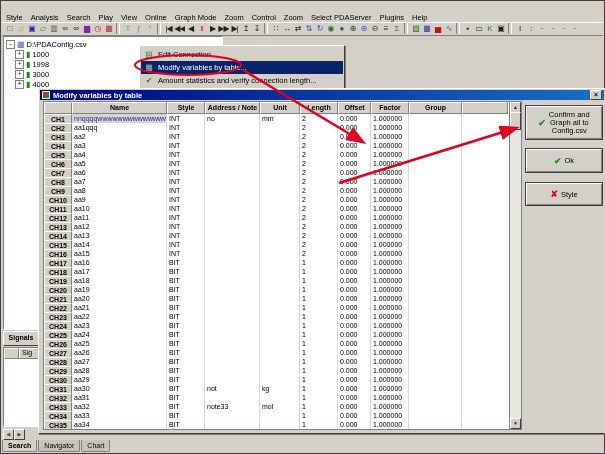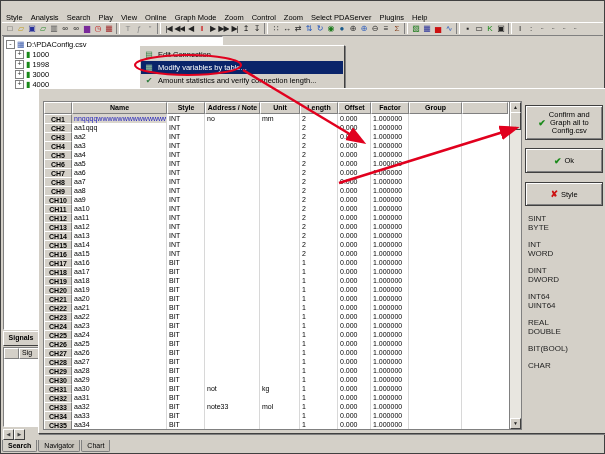--- a/index.html
+++ b/index.html
@@ -281,20 +281,25 @@
     <div class="harrow">▶</div>
   </div>
   <div class="btabs">
 
   <span class="btab active"><span>Search</span></span>
       <span class="btab"><span>Navigator</span></span>
       <span class="btab"><span>Chart</span></span>
     </div>
 
   <div class="dialog">
+    <div class="dtitle">
+      <span class="dicon"></span>
+      <span class="dtitle-text">Modify variables by table</span>
+      <span class="dclose">×</span>
+    </div>
 
     <div class="gridwrap">
       <div class="ghead">
 
       <div class="hcell"></div>
           <div class="hcell">Name</div>
           <div class="hcell">Style</div>
           <div class="hcell">Address / Note</div>
           <div class="hcell">Unit</div>
           <div class="hcell">Length</div>
@@ -744,35 +749,20 @@
     </div>
     <div class="btn ok">
       <span class="check">✔</span>
       <span>Ok</span>
     </div>
     <div class="btn cancel">
       <span class="cross">✘</span>
       <span>Style</span>
     </div>
 
-    <div class="typelist">
-
-    <div class="type">SINT</div>
-        <div class="type">BYTE</div>
-        <div class="type gap">INT</div>
-        <div class="type">WORD</div>
-        <div class="type gap">DINT</div>
-        <div class="type">DWORD</div>
-        <div class="type gap">INT64</div>
-        <div class="type">UINT64</div>
-        <div class="type gap">REAL</div>
-        <div class="type">DOUBLE</div>
-        <div class="type gap">BIT(BOOL)</div>
-        <div class="type gap">CHAR</div>
-      </div>
   </div>
 
   <svg class="annot" width="605" height="454" viewBox="0 0 605 454">
     <defs>
       <marker id="ah" markerWidth="9" markerHeight="8" refX="6.5" refY="3" orient="auto">
         <path d="M0,0 L8,3 L0,6 z" fill="#e1001e"></path>
       </marker>
     </defs>
     <ellipse cx="187" cy="64" rx="53" ry="10" fill="none" stroke="#e1001e" stroke-width="2"></ellipse>
     <line x1="242" y1="69" x2="362" y2="141" stroke="#e1001e" stroke-width="2.5" marker-end="url(#ah)"></line>

